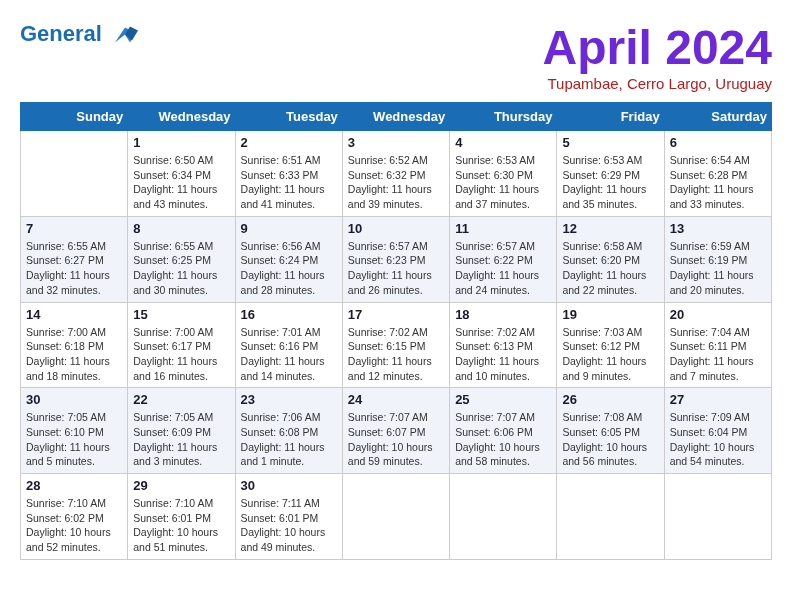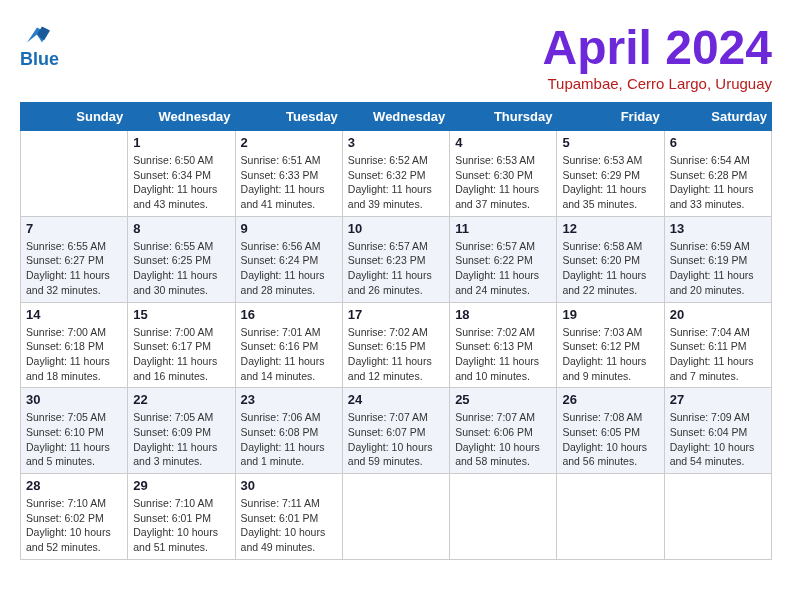--- a/index.html
+++ b/index.html
@@ -90,26 +90,26 @@
       background-color: inherit;
     }
   </style>
 </head>
 <body>
 
 <div class="header">
   <div class="logo">
     <div>
       <div class="logo-text">
+        <span>General</span>
         <svg class="logo-icon" viewBox="0 0 30 25" style="display:inline-block;vertical-align:middle;margin-left:2px;">
           <polygon points="5,20 15,5 25,10 20,20 15,12" fill="#2a7dc9"></polygon>
           <polygon points="15,12 20,4 28,8 22,18" fill="#1a5a9a"></polygon>
         </svg>
       </div>
-      <div class="logo-text" style="color:#1a6cb5;font-size:18px;">Blue</div>
     </div>
   </div>
   <div class="title-area">
     <div class="month-title">April 2024</div>
     <div class="location">Tupambae, Cerro Largo, Uruguay</div>
   </div>
 </div>
 
 <table>
   <thead>

